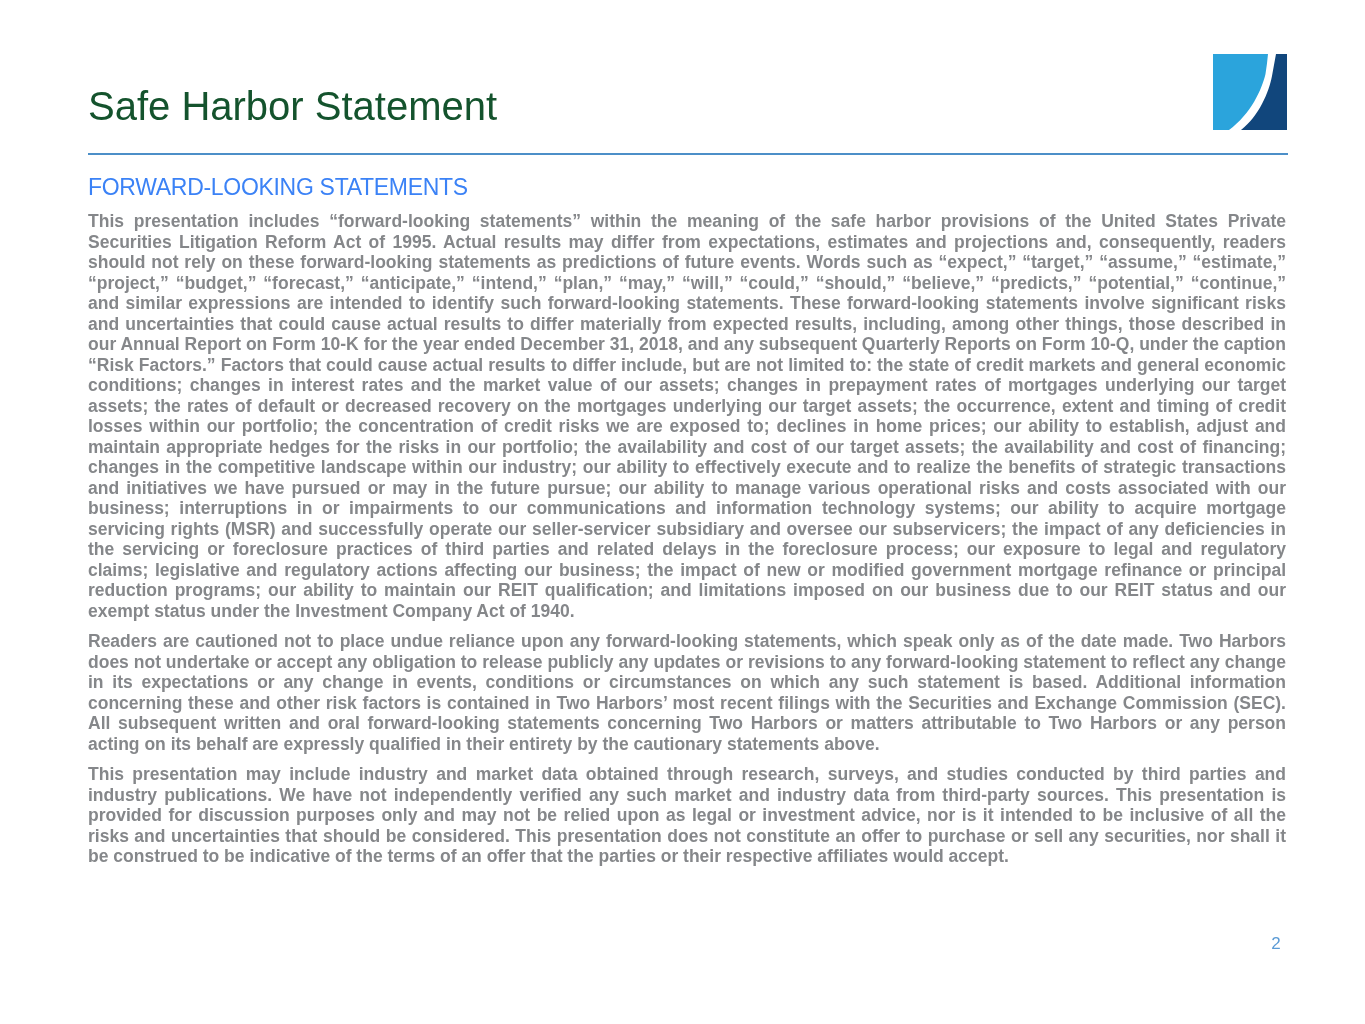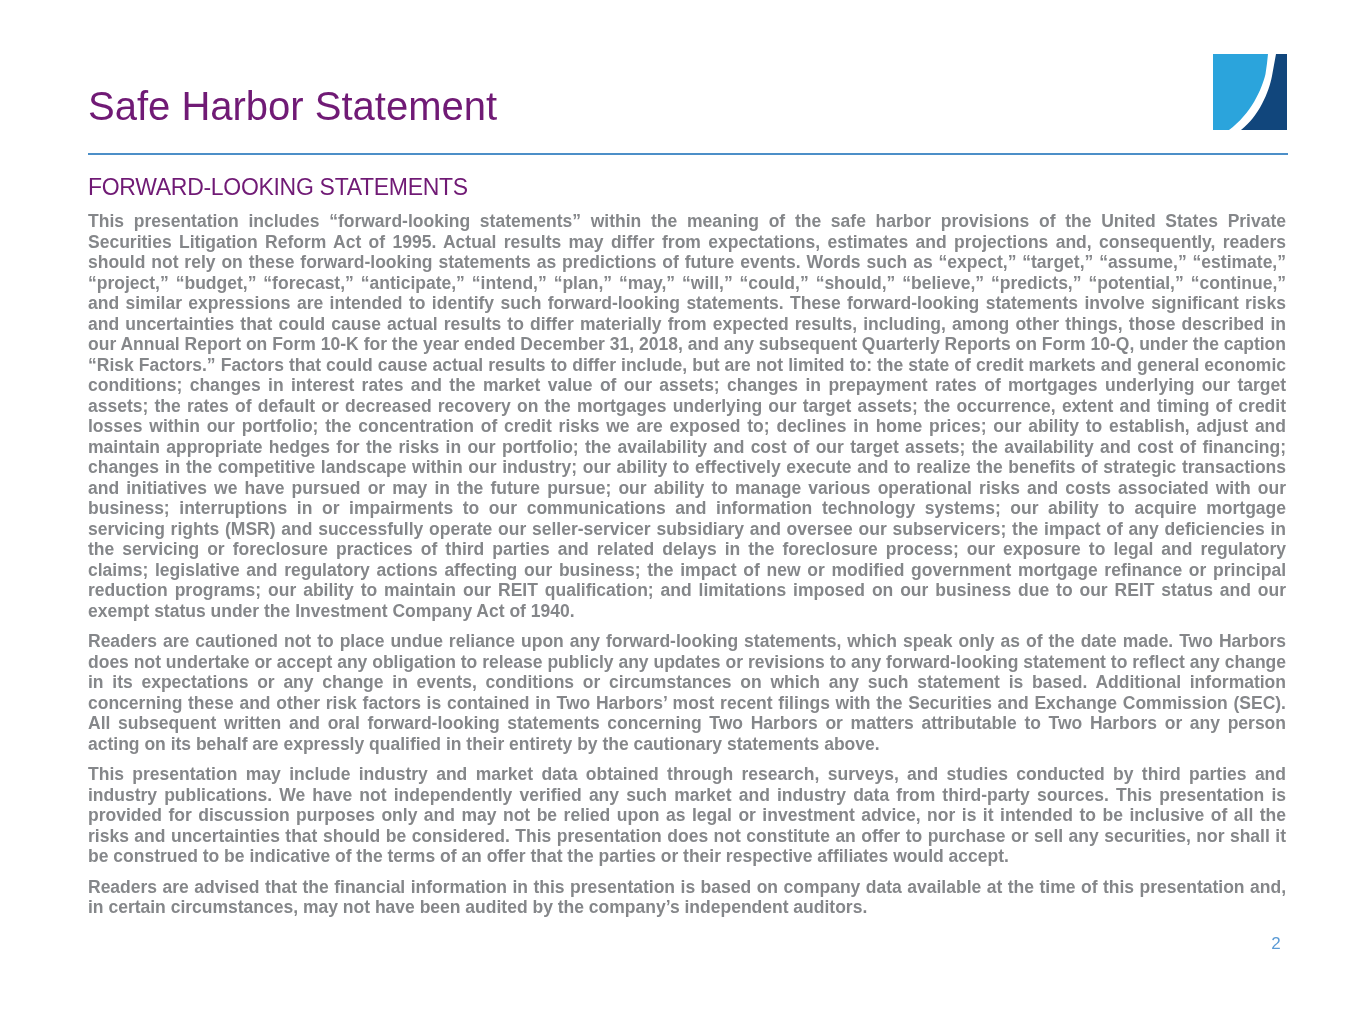--- a/index.html
+++ b/index.html
@@ -14,21 +14,21 @@
     height: 1024px;
     background: #ffffff;
     overflow: hidden;
   }
   .slide-title {
     position: absolute;
     left: 88px;
     top: 84px;
     font-size: 40px;
     font-weight: 400;
-    color: #701a75;
+    color: #14532d;
     letter-spacing: 0px;
     white-space: nowrap;
   }
   .logo {
     position: absolute;
     left: 1213px;
     top: 54px;
     width: 74px;
     height: 76px;
   }
@@ -39,21 +39,21 @@
     width: 1200px;
     height: 2px;
     background: #4c8fc8;
   }
   .section-heading {
     position: absolute;
     left: 88px;
     top: 174px;
     font-size: 23px;
     font-weight: 400;
-    color: #701a75;
+    color: #3b82f6;
     letter-spacing: -0.3px;
     white-space: nowrap;
   }
   .body-text {
     position: absolute;
     left: 88px;
     top: 211px;
     width: 1198px;
     color: #85878a;
     font-size: 17.5px;
@@ -90,18 +90,17 @@
   </div>
 
   <div class="divider"></div>
 
   <div class="section-heading">FORWARD-LOOKING STATEMENTS</div>
 
   <div class="body-text">
     <p>This presentation includes “forward-looking statements” within the meaning of the safe harbor provisions of the United States Private Securities Litigation Reform Act of 1995.  Actual results may differ from expectations, estimates and projections and, consequently, readers should not rely on these forward-looking statements as predictions of future events.  Words such as “expect,” “target,” “assume,” “estimate,” “project,” “budget,” “forecast,” “anticipate,” “intend,” “plan,” “may,” “will,” “could,” “should,” “believe,” “predicts,” “potential,” “continue,” and similar expressions are intended to identify such forward-looking statements.  These forward-looking statements involve significant risks and uncertainties that could cause actual results to differ materially from expected results, including, among other things, those described in our Annual Report on Form 10-K for the year ended December 31, 2018, and any subsequent Quarterly Reports on Form 10-Q, under the caption “Risk Factors.” Factors that could cause actual results to differ include, but are not limited to: the state of credit markets and general economic conditions; changes in interest rates and the market value of our assets; changes in prepayment rates of mortgages underlying our target assets; the rates of default or decreased recovery on the mortgages underlying our target assets; the occurrence, extent and timing of credit losses within our portfolio; the concentration of credit risks we are exposed to; declines in home prices; our ability to establish, adjust and maintain appropriate hedges for the risks in our portfolio; the availability and cost of our target assets; the availability and cost of financing; changes in the competitive landscape within our industry; our ability to effectively execute and to realize the benefits of strategic transactions and initiatives we have pursued or may in the future pursue; our ability to manage various operational risks and costs associated with our business; interruptions in or impairments to our communications and information technology systems; our ability to acquire mortgage servicing rights (MSR) and successfully operate our seller-servicer subsidiary and oversee our subservicers; the impact of any deficiencies in the servicing or foreclosure practices of third parties and related delays in the foreclosure process; our exposure to legal and regulatory claims; legislative and regulatory actions affecting our business; the impact of new or modified government mortgage refinance or principal reduction programs; our ability to maintain our REIT qualification; and limitations imposed on our business due to our REIT status and our exempt status under the Investment Company Act of 1940.</p>
     <p>Readers are cautioned not to place undue reliance upon any forward-looking statements, which speak only as of the date made. Two Harbors does not undertake or accept any obligation to release publicly any updates or revisions to any forward-looking statement to reflect any change in its expectations or any change in events, conditions or circumstances on which any such statement is based.  Additional information concerning these and other risk factors is contained in Two Harbors’ most recent filings with the Securities and Exchange Commission (SEC). All subsequent written and oral forward-looking statements concerning Two Harbors or matters attributable to Two Harbors or any person acting on its behalf are expressly qualified in their entirety by the cautionary statements above.</p>
     <p>This presentation may include industry and market data obtained through research, surveys, and studies conducted by third parties and industry publications.  We have not independently verified any such market and industry data from third-party sources. This presentation is provided for discussion purposes only and may not be relied upon as legal or investment advice, nor is it intended to be inclusive of all the risks and uncertainties that should be considered.  This presentation does not constitute an offer to purchase or sell any securities, nor shall it be construed to be indicative of the terms of an offer that the parties or their respective affiliates would accept.</p>
-    <p>Readers are advised that the financial information in this presentation is based on company data available at the time of this presentation and, in certain circumstances, may not have been audited by the company’s independent auditors.</p>
   </div>
 
   <div class="page-number">2</div>
 
 </div>
 
 </body></html>

